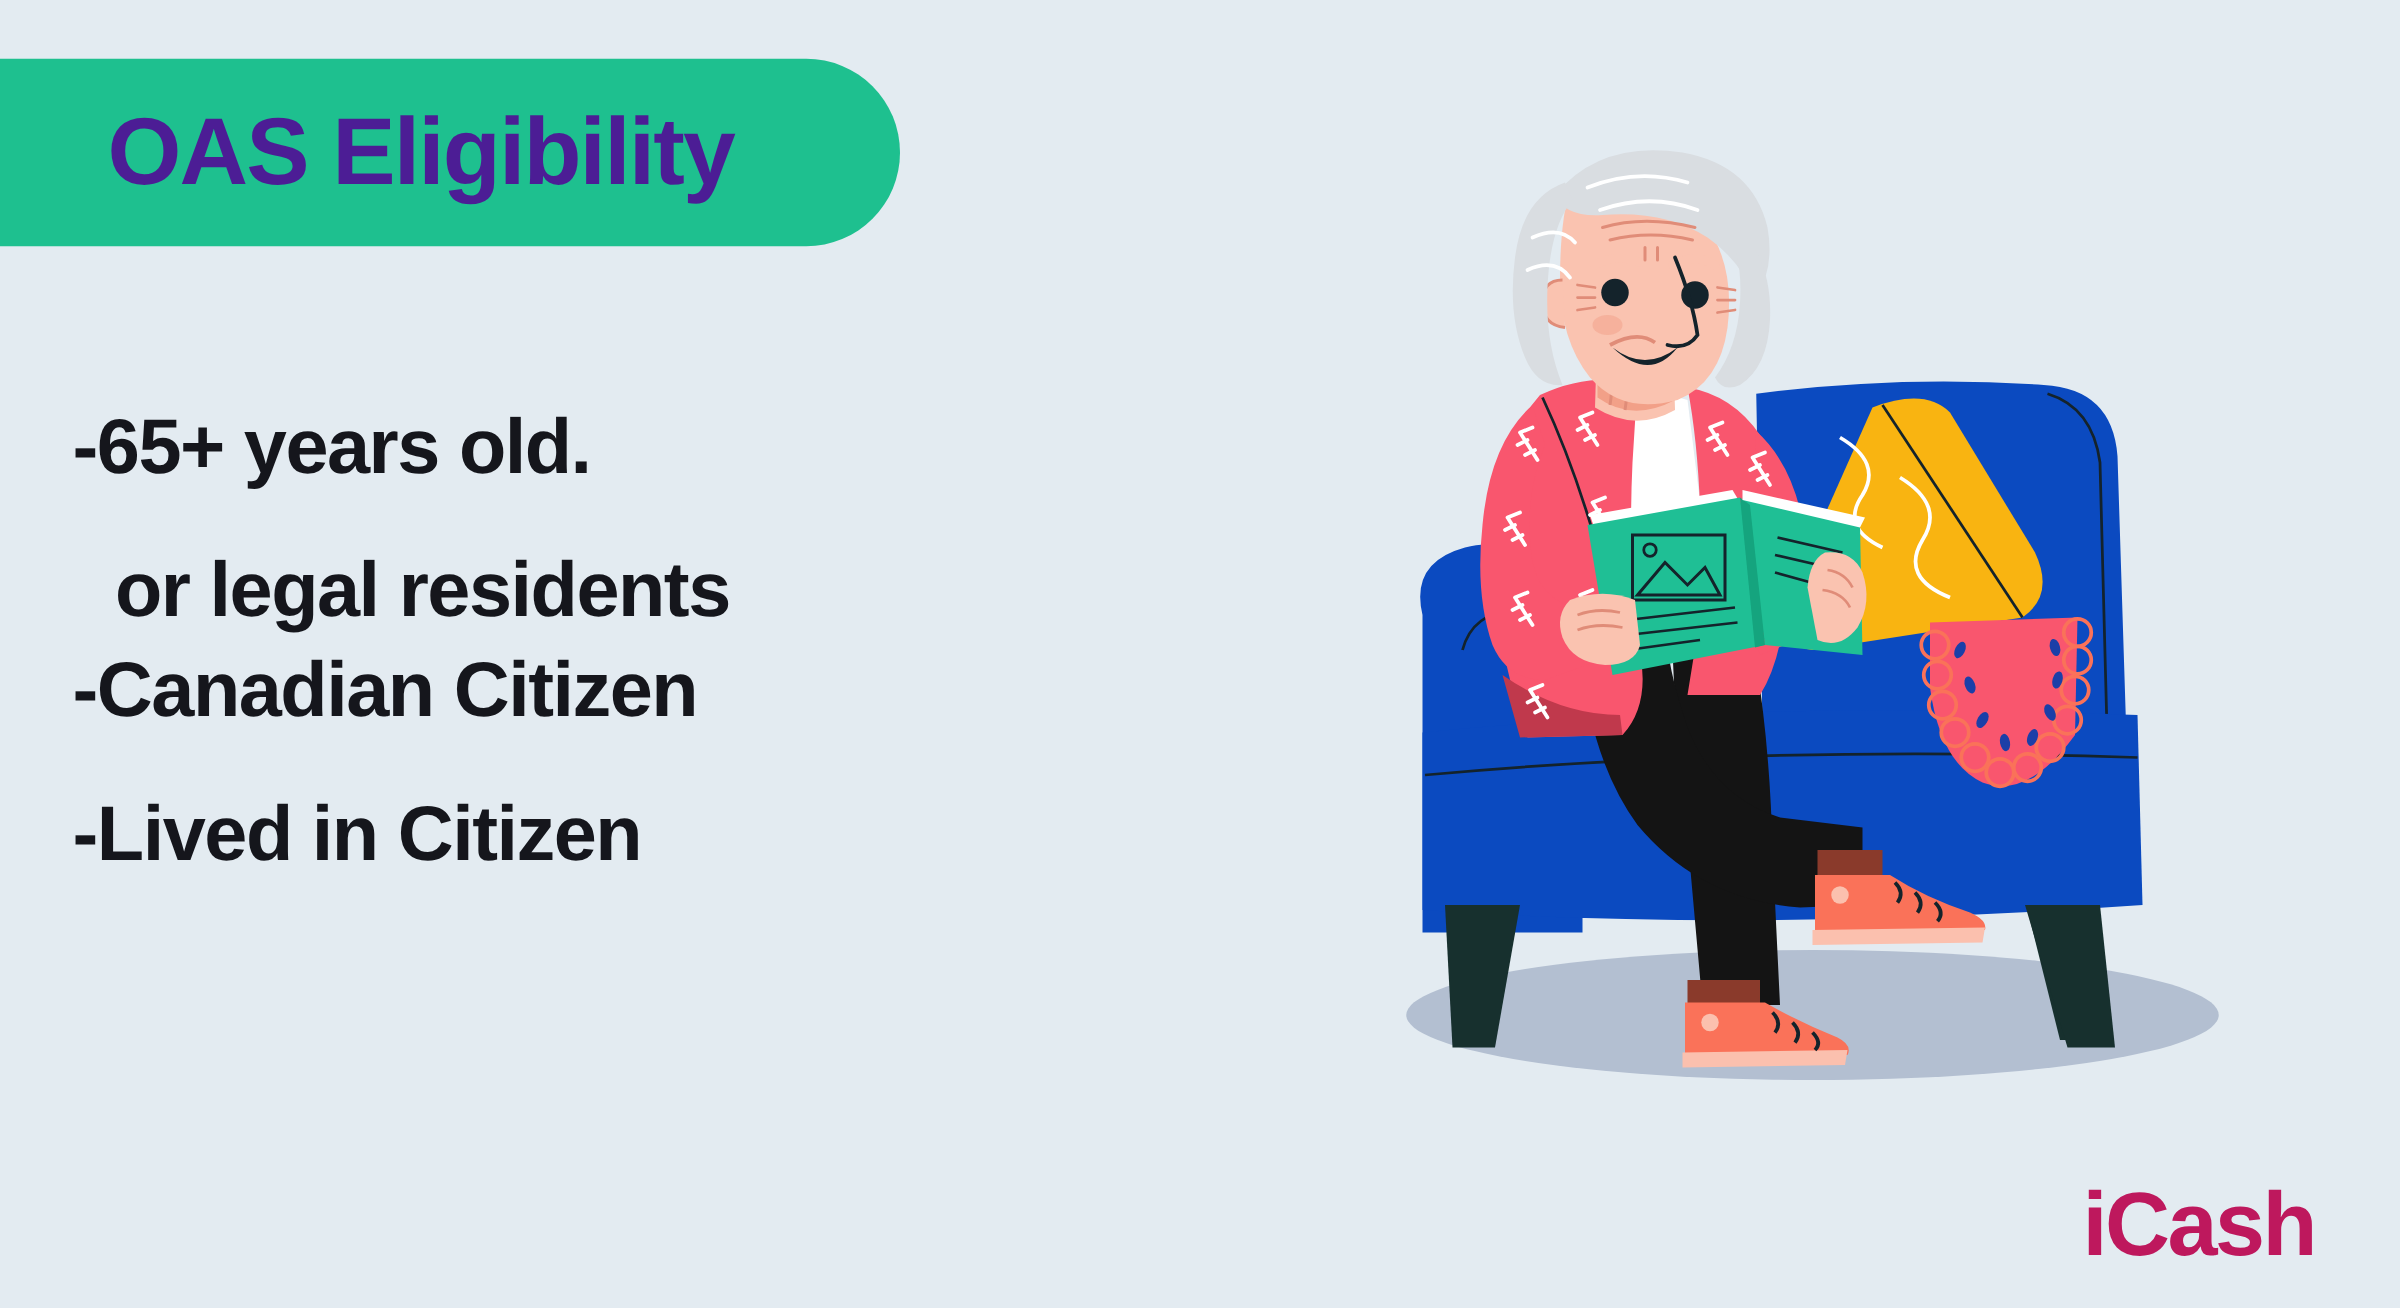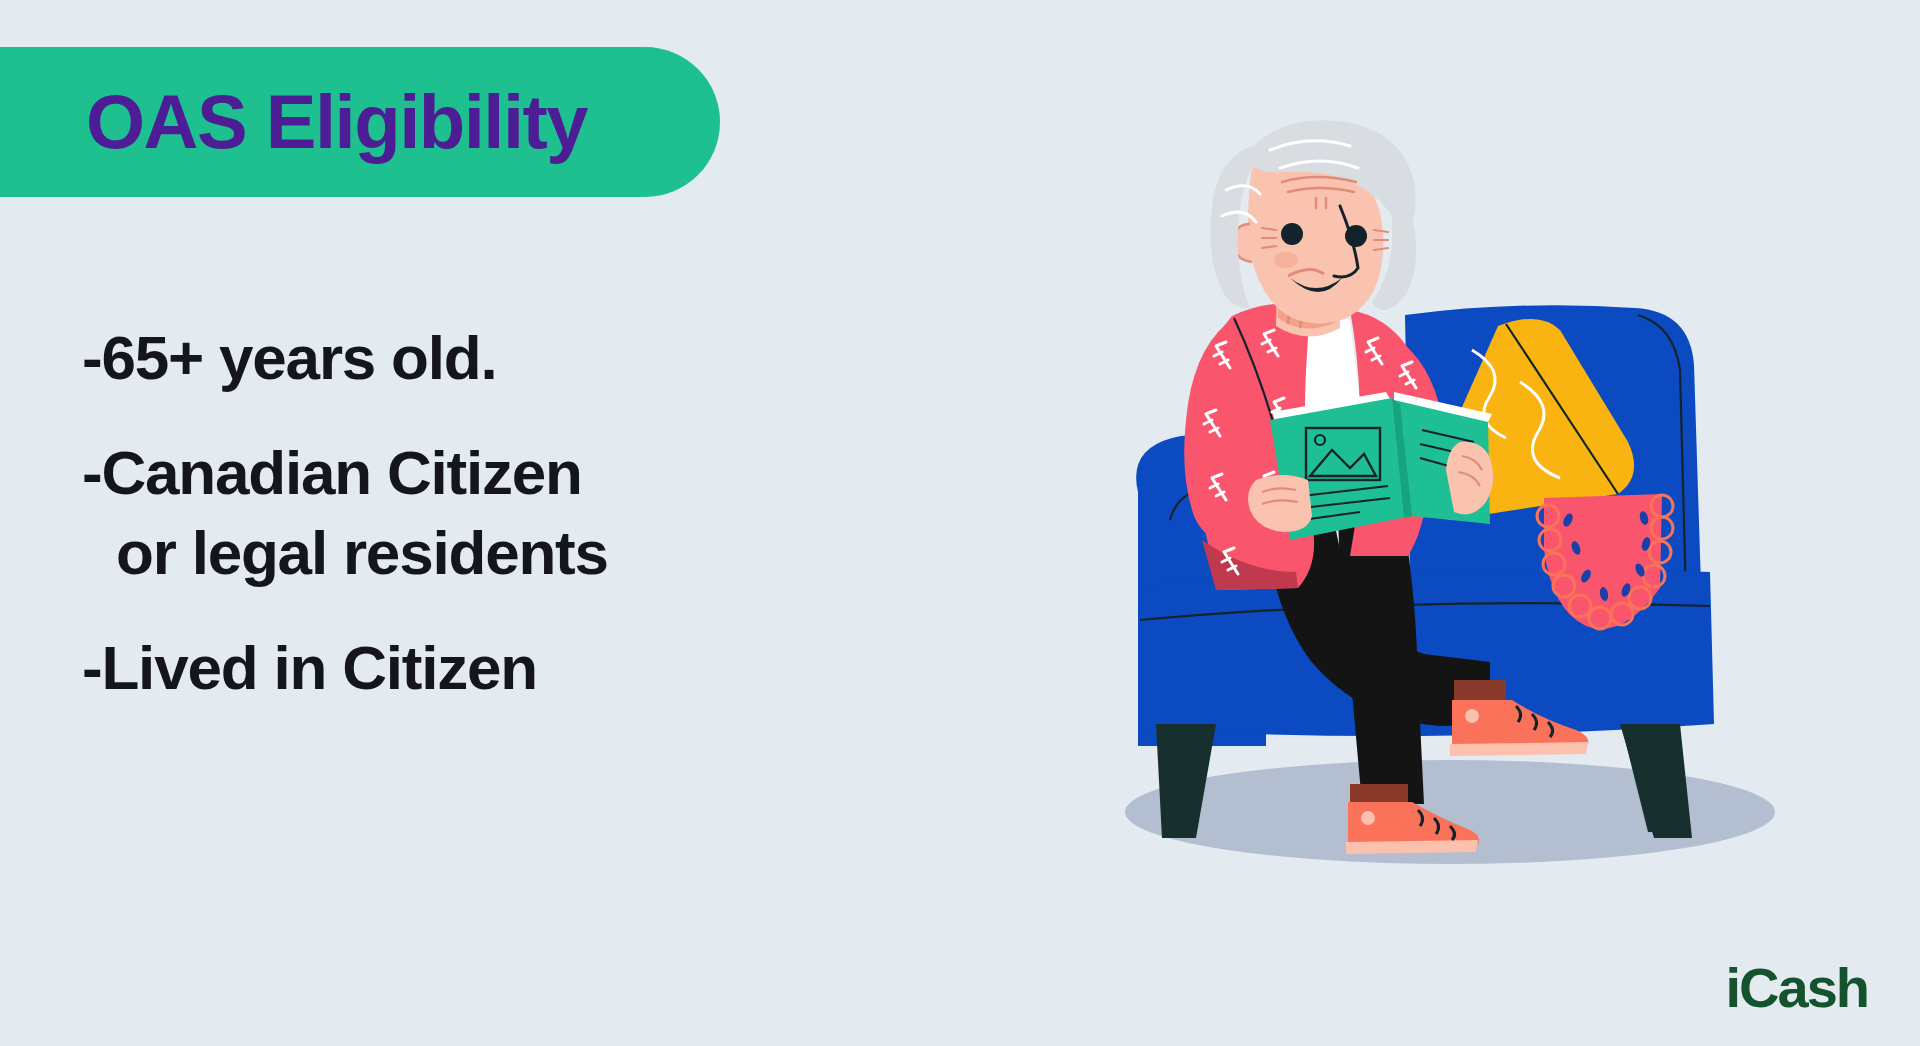--- a/index.html
+++ b/index.html
@@ -51,33 +51,32 @@
   .bullet {
     margin-bottom: 34px;
   }
   .bullet-line {
     color: #15161C;
     font-size: 62px;
     font-weight: bold;
     line-height: 1.30;
     letter-spacing: -1.2px;
     white-space: nowrap;
-    margin-left: 24px;
   }
   .bullet-line.cont {
     padding-left: 34px;
   }
 
   
   #logo {
     position: absolute;
-    right: 52px;
+    right: 68px;
     bottom: 30px;
-    color: #14532d;
-    font-size: 56px;
+    color: #be185d;
+    font-size: 72px;
     font-weight: bold;
     letter-spacing: -2px;
     line-height: 1;
   }
 
   
   #illustration {
     position: absolute;
     left: 1020px;
     top: 120px;
@@ -95,22 +94,22 @@
     <span id="title-text">OAS Eligibility</span>
   </div>
 
   <div id="bullets">
 
     <div class="bullet">
       <div class="bullet-line">-65+ years old.</div>
     </div>
 
     <div class="bullet">
+      <div class="bullet-line cont">or legal residents</div>
       <div class="bullet-line">-Canadian Citizen</div>
-      <div class="bullet-line cont">or legal residents</div>
     </div>
 
     <div class="bullet">
       <div class="bullet-line">-Lived in Citizen</div>
     </div>
 
   </div>
 
   <div id="logo">iCash</div>
 

